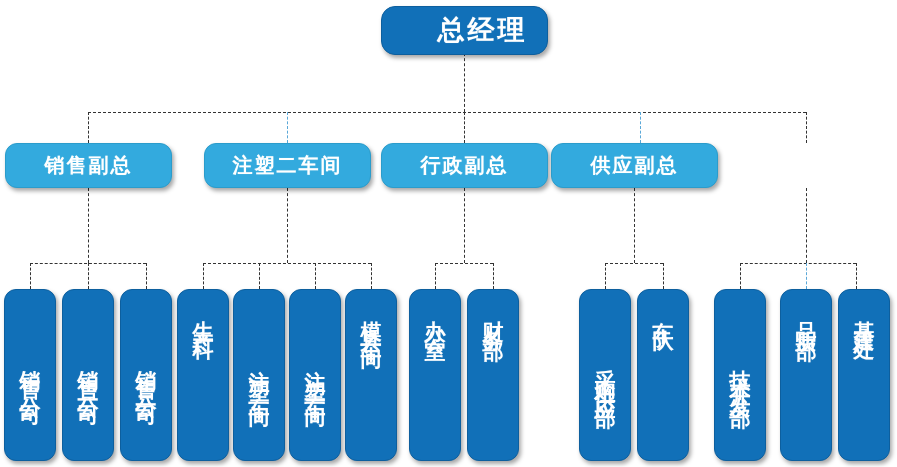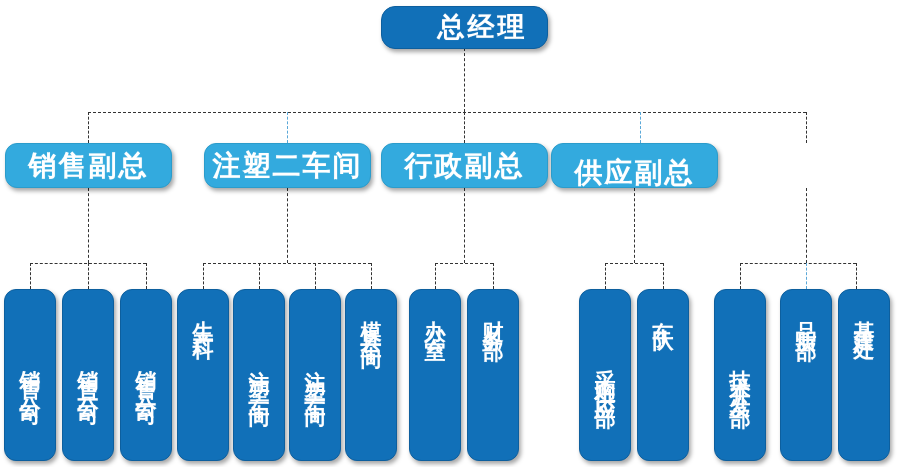--- a/index.html
+++ b/index.html
@@ -52,21 +52,21 @@
   .lvl1 {
     border-radius: 14px;
   }
   .lvl1 .label {
     font-size: 27px;
     letter-spacing: 3px;
   }
 
   
   .lvl2 .label {
-    font-size: 28px;
+    font-size: 20px;
     letter-spacing: 2px;
   }
 
   
   .lvl3 .label {
     writing-mode: vertical-rl;
     text-orientation: upright;
     font-size: 21px;
     letter-spacing: 9px;
     font-weight: bold;
@@ -135,34 +135,34 @@
   <div class="conn h" style="left:605px; top:263px; width:58px;"></div>
   <div class="conn v" style="left:605px; top:263px; height:26px;"></div>
   <div class="conn v" style="left:663px; top:263px; height:26px;"></div>
 
   <div class="conn v" style="left:806px; top:188px; height:75px;"></div>
   <div class="conn h" style="left:740px; top:263px; width:116px;"></div>
   <div class="conn v" style="left:740px; top:263px; height:26px;"></div>
   <div class="conn v blue" style="left:806px; top:263px; height:26px;"></div>
   <div class="conn v" style="left:856px; top:263px; height:26px;"></div>
 
-  <div class="node deep lvl1" style="left:381px; top:6px; width:167px; height:43px;padding-left:36px;">
+  <div class="node deep lvl1" style="left:381px; top:6px; width:167px; height:49px;padding-left:36px;">
     <span class="label">总经理</span>
   </div>
 
   <div class="node light lvl2" style="left:5px; top:143px; width:167px; height:45px;">
     <span class="label">销售副总</span>
   </div>
   <div class="node light lvl2" style="left:204px; top:143px; width:167px; height:45px;">
     <span class="label">注塑二车间</span>
   </div>
   <div class="node light lvl2" style="left:381px; top:143px; width:167px; height:45px;">
     <span class="label">行政副总</span>
   </div>
-  <div class="node light lvl2" style="left:551px; top:143px; width:167px; height:45px;align-items:flex-end;">
+  <div class="node light lvl2" style="left:551px; top:143px; width:167px; height:45px;">
     <span class="label">供应副总</span>
   </div>
 
   <div class="node deep lvl3" style="left:4px; top:289px; width:52px; height:172px;">
     <span class="label">销售一公司</span>
   </div>
   <div class="node deep lvl3" style="left:62px; top:289px; width:52px; height:172px;">
     <span class="label">销售二公司</span>
   </div>
   <div class="node deep lvl3" style="left:120px; top:289px; width:52px; height:172px;">

